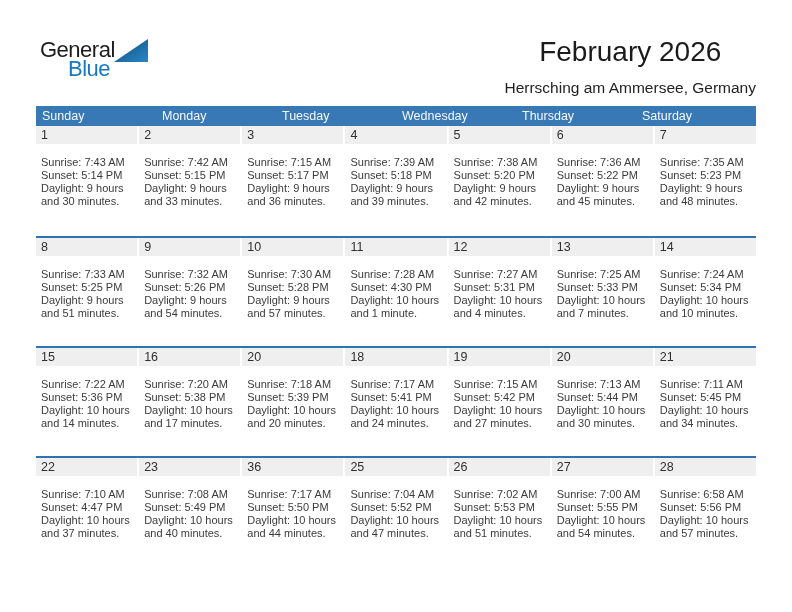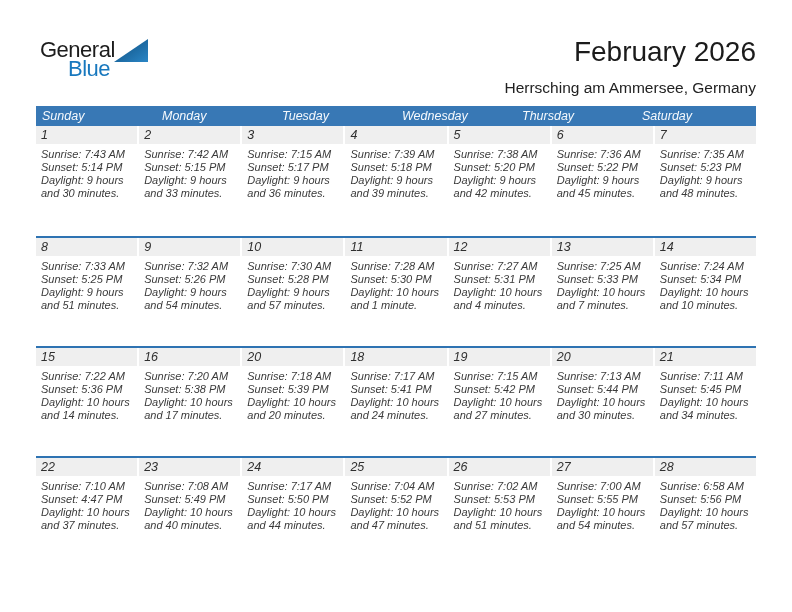--- a/index.html
+++ b/index.html
@@ -10,41 +10,41 @@
     font-family:"Liberation Sans", sans-serif;
     overflow:hidden;
   }
   
   .logo{position:absolute;left:40px;top:38px;}
   .logo-row{display:flex;align-items:flex-start;height:24px;}
   .logo-general{font-size:22px;color:#1c1c1c;letter-spacing:-0.5px;line-height:24px;}
   .logo-triangle{margin-left:-1px;margin-top:1px;}
   .logo-blue{font-size:22px;color:#1878be;letter-spacing:-0.5px;line-height:22px;margin-left:28px;margin-top:-4px;}
   
-  .titles{position:absolute;right:36px;top:36px;text-align:right;}
+  .titles{position:absolute;right:36px;top:36px;text-align:center;}
   .title{font-size:28px;color:#1b1b1b;line-height:32px;}
   .subtitle{font-size:15.5px;color:#222222;line-height:20px;margin-top:10px;}
   
-  .calendar{position:absolute;left:36px;top:106px;width:720px;font-style:italic;}
+  .calendar{position:absolute;left:36px;top:106px;width:720px;}
   .weekday-row{display:flex;background:#3878b5;height:20px;}
   .weekday-cell{
     flex:1;color:#f5f9fd;font-size:12.5px;line-height:20px;
     padding-left:6px;box-sizing:border-box;overflow:hidden;white-space:nowrap;
   }
   .week-row{display:flex;height:110px;box-sizing:border-box;}
   .week-row + .week-row{border-top:2px solid #2e73b2;}
   .day-cell{
     flex:1;box-sizing:border-box;padding-right:2px;overflow:hidden;
   }
   .day-cell:last-child{padding-right:0;}
   .day-num{
     background:#efefef;height:18px;line-height:18px;
     padding-left:5px;font-size:12.5px;color:#303030;
   }
-  .day-info{padding:4px 2px 0 5px;font-size:11px;line-height:13px;color:#3b3b3b;}
+  .day-info{padding:12px 2px 0 5px;font-size:11px;line-height:13px;color:#3b3b3b;}
   .info-line{white-space:nowrap;}
 </style>
 </head>
 <body>
 
 <div class="page">
 
   <div class="logo">
     <div class="logo-row">
       <span class="logo-general">General</span>
@@ -166,21 +166,21 @@
               <div class="info-line">Sunrise: 7:30 AM</div>
               <div class="info-line">Sunset: 5:28 PM</div>
               <div class="info-line">Daylight: 9 hours</div>
               <div class="info-line">and 57 minutes.</div>
             </div>
           </div>
           <div class="day-cell">
             <div class="day-num">11</div>
             <div class="day-info">
               <div class="info-line">Sunrise: 7:28 AM</div>
-              <div class="info-line">Sunset: 5:30 PM</div>
+              <div class="info-line">Sunset: 4:30 PM</div>
               <div class="info-line">Daylight: 10 hours</div>
               <div class="info-line">and 1 minute.</div>
             </div>
           </div>
           <div class="day-cell">
             <div class="day-num">12</div>
             <div class="day-info">
               <div class="info-line">Sunrise: 7:27 AM</div>
               <div class="info-line">Sunset: 5:31 PM</div>
               <div class="info-line">Daylight: 10 hours</div>
@@ -284,21 +284,21 @@
           <div class="day-cell">
             <div class="day-num">23</div>
             <div class="day-info">
               <div class="info-line">Sunrise: 7:08 AM</div>
               <div class="info-line">Sunset: 5:49 PM</div>
               <div class="info-line">Daylight: 10 hours</div>
               <div class="info-line">and 40 minutes.</div>
             </div>
           </div>
           <div class="day-cell">
-            <div class="day-num">24</div>
+            <div class="day-num">36</div>
             <div class="day-info">
               <div class="info-line">Sunrise: 7:17 AM</div>
               <div class="info-line">Sunset: 5:50 PM</div>
               <div class="info-line">Daylight: 10 hours</div>
               <div class="info-line">and 44 minutes.</div>
             </div>
           </div>
           <div class="day-cell">
             <div class="day-num">25</div>
             <div class="day-info">

